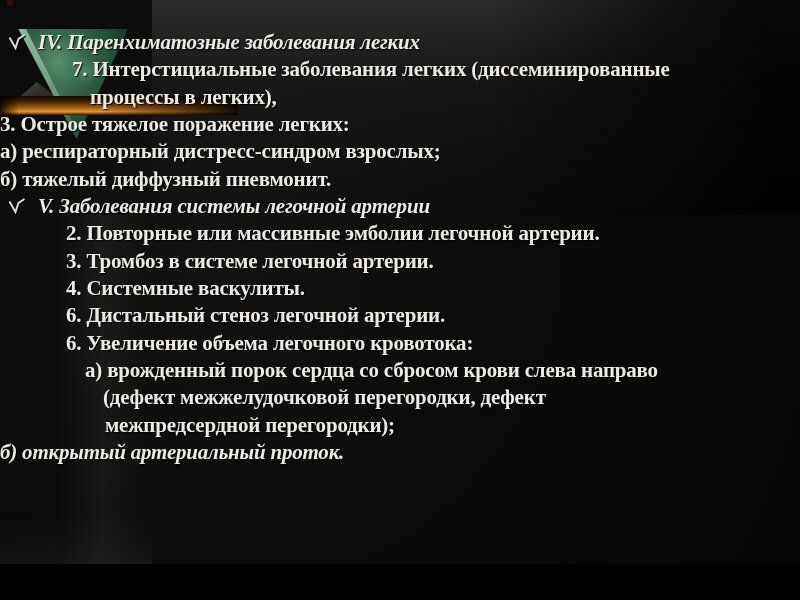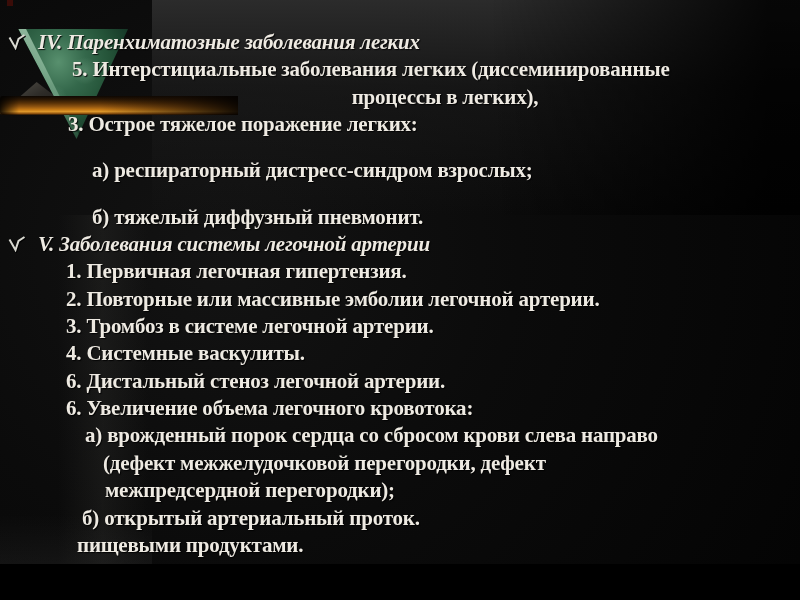--- a/index.html
+++ b/index.html
@@ -64,23 +64,23 @@
   
   .content{position:absolute;left:0;top:29px;width:100%;}
   .line{
     position:relative;height:27.35px;line-height:27.35px;
     font-size:21px;font-weight:700;color:#eeeae2;white-space:nowrap;
     text-shadow:1px 1px 1px rgba(0,0,0,0.85);
     letter-spacing:-0.2px;
   }
   .hdr{font-style:italic;}
   .p38{padding-left:38px;} .p56{padding-left:56px;} .p66{padding-left:66px;}
-  .p68{padding-left:68px;} .p72{padding-left:72px;} .p77{padding-left:77px;}
-  .p82{padding-left:82px;} .p85{padding-left:85px;} .p90{padding-left:90px;text-align:center;}
-  .p92{padding-left:92px;margin-top:19px;} .p103{padding-left:103px;} .p105{padding-left:105px;}
+  .p68{} .p72{padding-left:72px;} .p77{padding-left:77px;}
+  .p82{font-style:italic;} .p85{padding-left:85px;} .p90{padding-left:90px;}
+  .p92{} .p103{padding-left:103px;} .p105{padding-left:105px;}
   .bullet{position:absolute;left:8px;top:5px;width:18px;height:16px;}
   .bullet svg{display:block;filter:drop-shadow(1px 1px 0 rgba(0,0,0,0.9));}
 </style>
 </head>
 <body>
 
 <div class="slide">
 
   <div class="bg-top-panel"></div>
   <div class="bg-left-streak"></div>
@@ -96,21 +96,21 @@
     <div class="line hdr p38">
       <span class="bullet">
         <svg viewBox="0 0 18 16" width="18" height="16">
             <path d="M1.5,3.5 L7.5,14 L10.5,5 L16.5,1" fill="none" stroke="#d9d9d1" stroke-width="2"></path>
           </svg>
       </span>
       <span class="txt">IV. Паренхиматозные заболевания легких</span>
     </div>
 
     <div class="line p72">
-      <span class="txt">5. Интерстициальные заболевания легких (диссеминированные</span>
+      <span class="txt">7. Интерстициальные заболевания легких (диссеминированные</span>
     </div>
     <div class="line p90">
       <span class="txt">процессы в легких),</span>
     </div>
     <div class="line p68">
       <span class="txt">3. Острое тяжелое поражение легких:</span>
     </div>
     <div class="line p92">
       <span class="txt">а) респираторный дистресс-синдром взрослых;</span>
     </div>
@@ -120,23 +120,20 @@
 
     <div class="line hdr p38">
       <span class="bullet">
         <svg viewBox="0 0 18 16" width="18" height="16">
             <path d="M1.5,3.5 L7.5,14 L10.5,5 L16.5,1" fill="none" stroke="#d9d9d1" stroke-width="2"></path>
           </svg>
       </span>
       <span class="txt">V. Заболевания системы легочной артерии</span>
     </div>
 
-    <div class="line p66">
-      <span class="txt">1. Первичная легочная гипертензия.</span>
-    </div>
     <div class="line p66">
       <span class="txt">2. Повторные или массивные эмболии легочной артерии.</span>
     </div>
     <div class="line p66">
       <span class="txt">3. Тромбоз в системе легочной артерии.</span>
     </div>
     <div class="line p66">
       <span class="txt">4. Системные васкулиты.</span>
     </div>
     <div class="line p66">
@@ -150,18 +147,15 @@
     </div>
     <div class="line p103">
       <span class="txt">(дефект межжелудочковой перегородки, дефект</span>
     </div>
     <div class="line p105">
       <span class="txt">межпредсердной перегородки);</span>
     </div>
     <div class="line p82">
       <span class="txt">б) открытый артериальный проток.</span>
     </div>
-    <div class="line p77">
-      <span class="txt">пищевыми продуктами.</span>
-    </div>
 
   </div>
 </div>
 
 </body></html>

